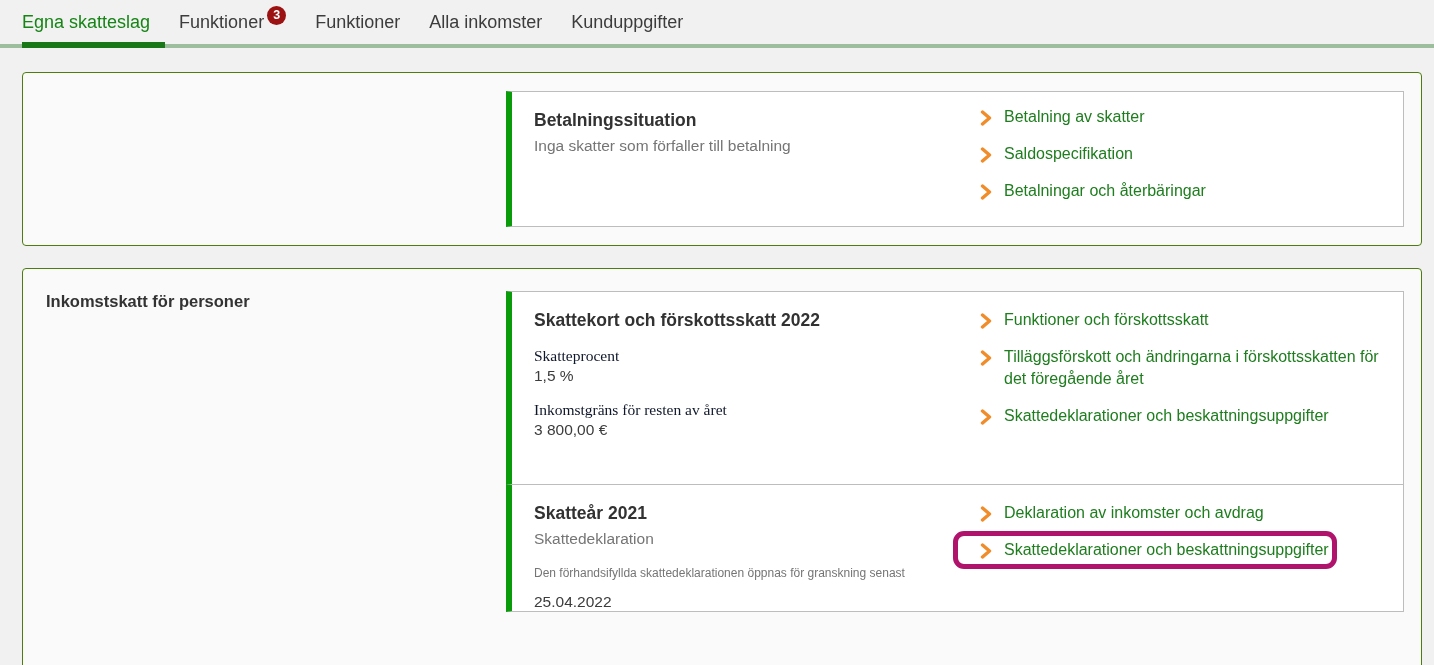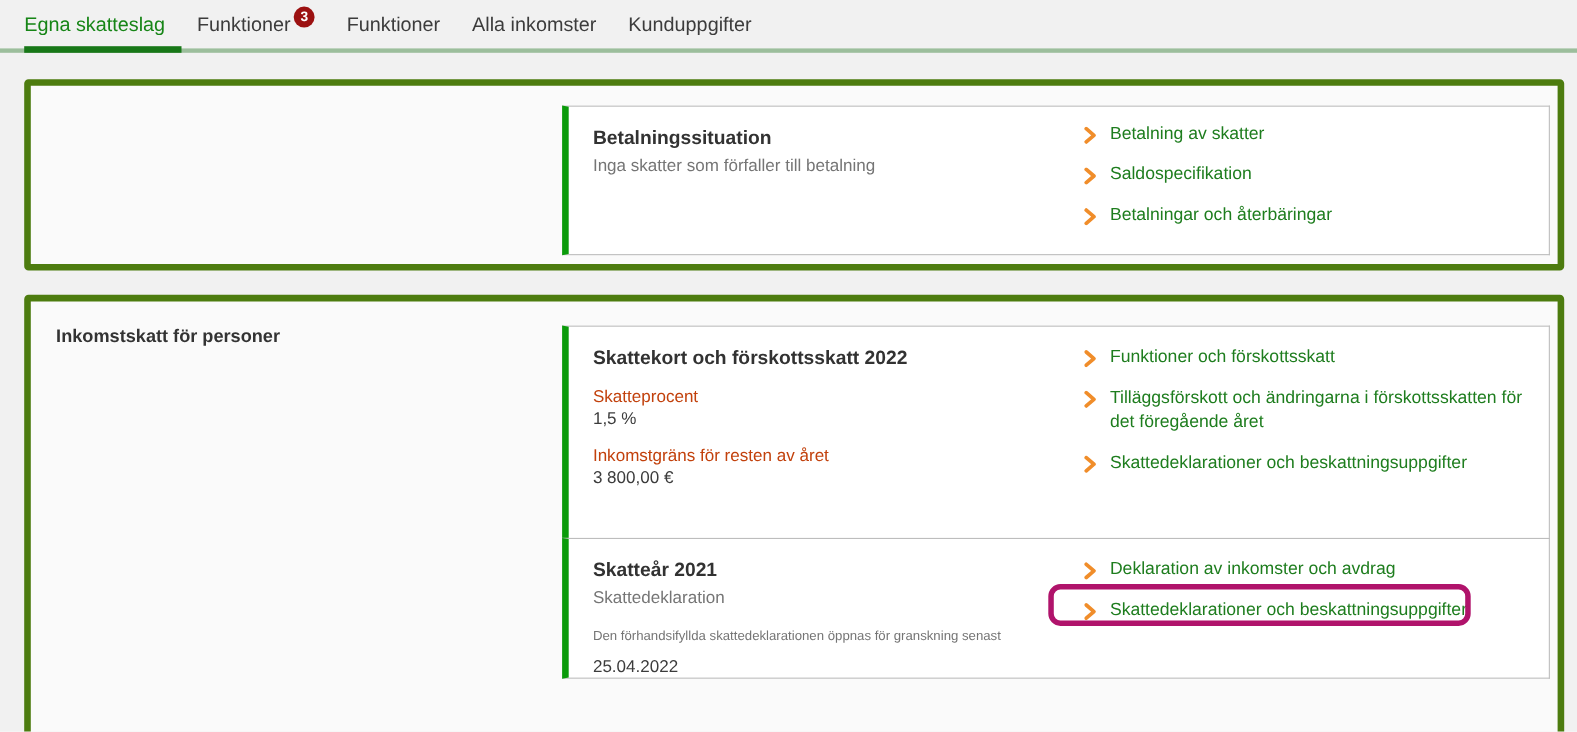--- a/index.html
+++ b/index.html
@@ -35,21 +35,21 @@
     position: absolute; top: 44px; left: 0; width: 1434px; height: 4px;
     background: #9cbe9c;
   }
   .nav-line-active {
     position: absolute; top: 42px; left: 22px; width: 143px; height: 6px;
     background: #187818;
   }
   
   .panel {
     position: absolute; left: 22px; width: 1400px;
-    background: #fafafa; border: 6px solid #4d7c0f; border-radius: 4px;
+    background: #fafafa; border: 1px solid #4d7c0f; border-radius: 4px;
   }
   #panel-1 { top: 72px; height: 174px; }
   #panel-2 { top: 268px; height: 420px; }
   .section-title {
     position: absolute; left: 23px; top: 23px;
     font-size: 16.5px; font-weight: bold; color: #333333;
   }
   
   .card {
     position: absolute; left: 483px; width: 898px;
@@ -65,21 +65,21 @@
   }
   .card-heading {
     font-size: 17.5px; font-weight: bold; color: #323232;
     line-height: 24px;
   }
   .card-sub {
     font-size: 15.5px; color: #757575; line-height: 20px; margin-top: 4px;
   }
   .field { margin-top: 14px; }
   .field:first-of-type { margin-top: 10px; }
-  .field-label { font-size: 15.5px; color: #c2410c; line-height: 20px; }
+  .field-label { font-size: 15.5px; color: #0f172a; line-height: 20px; font-family: Liberation Serif, serif; }
   .field-value { font-size: 15.5px; color: #3c3c3c; line-height: 20px; }
   .card-desc {
     font-size: 12px; color: #757575; line-height: 22px; margin-top: 13px;
     max-width: 380px;
   }
   .card-date { font-size: 15.5px; color: #3c3c3c; line-height: 20px; margin-top: 8px; }
   .card-links {
     position: absolute; left: 460px; top: 0; width: 430px;
     padding-top: 17px;
   }

